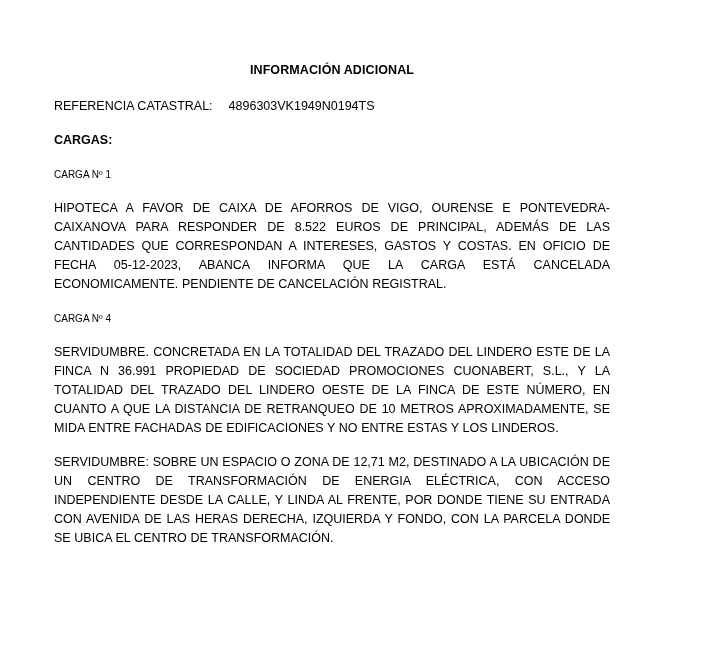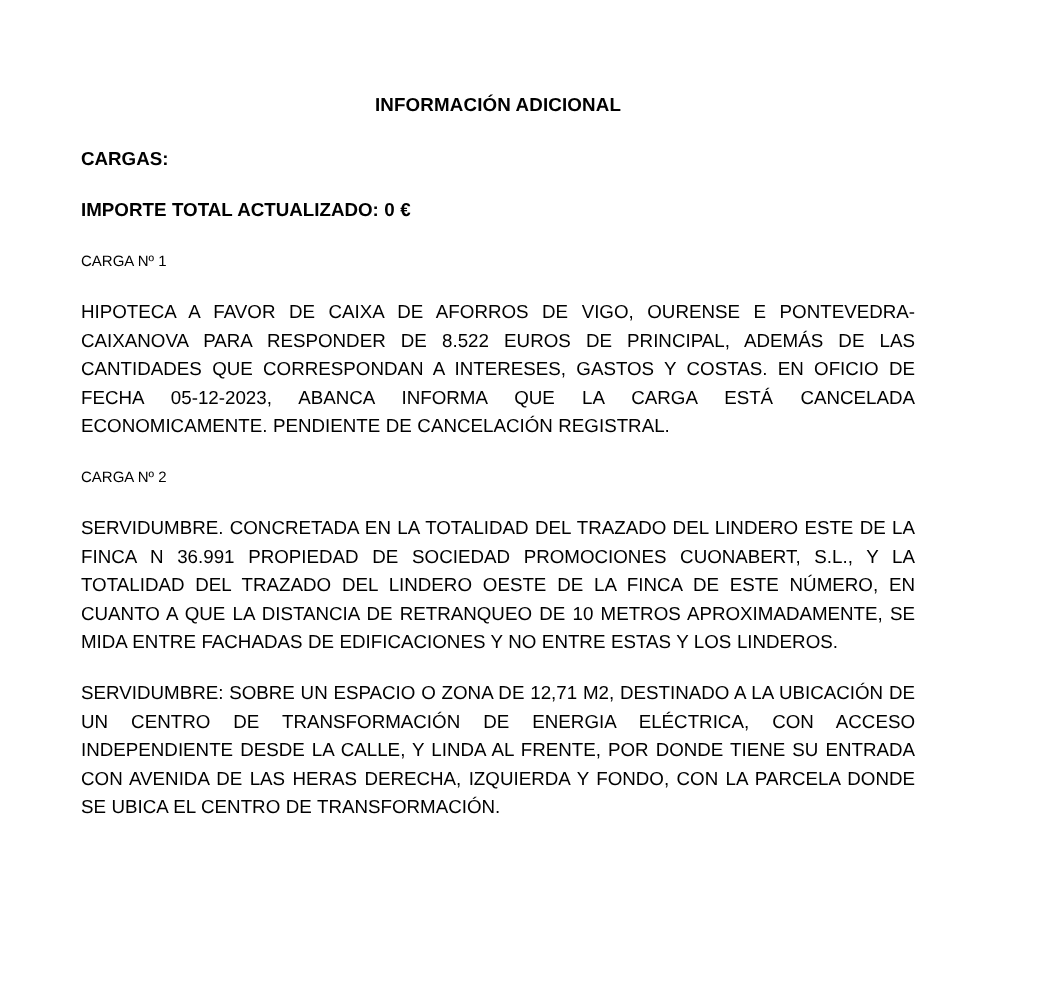--- a/index.html
+++ b/index.html
@@ -55,26 +55,28 @@
     margin: 0 0 15px 0;
   }
 </style>
 </head>
 <body>
 
 <div class="page">
 
   <h1 class="doc-title">INFORMACIÓN ADICIONAL</h1>
 
+  <div class="ref-line">
+    <span>REFERENCIA CATASTRAL:</span><span class="ref-value">4896303VK1949N0194TS</span>
+  </div>
 
   <div class="para short">CARGAS:</div>
 
-  <div class="para short">IMPORTE TOTAL ACTUALIZADO: 0 €</div>
 
   <div class="carga-head">CARGA Nº 1</div>
   <div class="para">HIPOTECA A FAVOR DE CAIXA DE AFORROS DE VIGO, OURENSE E PONTEVEDRA-CAIXANOVA PARA RESPONDER DE 8.522 EUROS DE PRINCIPAL, ADEMÁS DE LAS CANTIDADES QUE CORRESPONDAN A INTERESES, GASTOS Y COSTAS. EN OFICIO DE FECHA 05-12-2023, ABANCA INFORMA QUE LA CARGA ESTÁ CANCELADA ECONOMICAMENTE. PENDIENTE DE CANCELACIÓN REGISTRAL.</div>
 
-  <div class="carga-head">CARGA Nº 2</div>
+  <div class="carga-head">CARGA Nº 4</div>
   <div class="para">SERVIDUMBRE. CONCRETADA EN LA TOTALIDAD DEL TRAZADO DEL LINDERO ESTE DE LA FINCA N 36.991 PROPIEDAD DE SOCIEDAD PROMOCIONES CUONABERT, S.L., Y LA TOTALIDAD DEL TRAZADO DEL LINDERO OESTE DE LA FINCA DE ESTE NÚMERO, EN CUANTO A QUE LA DISTANCIA DE RETRANQUEO DE 10 METROS APROXIMADAMENTE, SE MIDA ENTRE FACHADAS DE EDIFICACIONES Y NO ENTRE ESTAS Y LOS LINDEROS.</div>
 
   <div class="para">SERVIDUMBRE: SOBRE UN ESPACIO O ZONA DE 12,71 M2, DESTINADO A LA UBICACIÓN DE UN CENTRO DE TRANSFORMACIÓN DE ENERGIA ELÉCTRICA, CON ACCESO INDEPENDIENTE DESDE LA CALLE, Y LINDA AL FRENTE, POR DONDE TIENE SU ENTRADA CON AVENIDA DE LAS HERAS DERECHA, IZQUIERDA Y FONDO, CON LA PARCELA DONDE SE UBICA EL CENTRO DE TRANSFORMACIÓN.</div>
 
 </div>
 
 </body></html>

